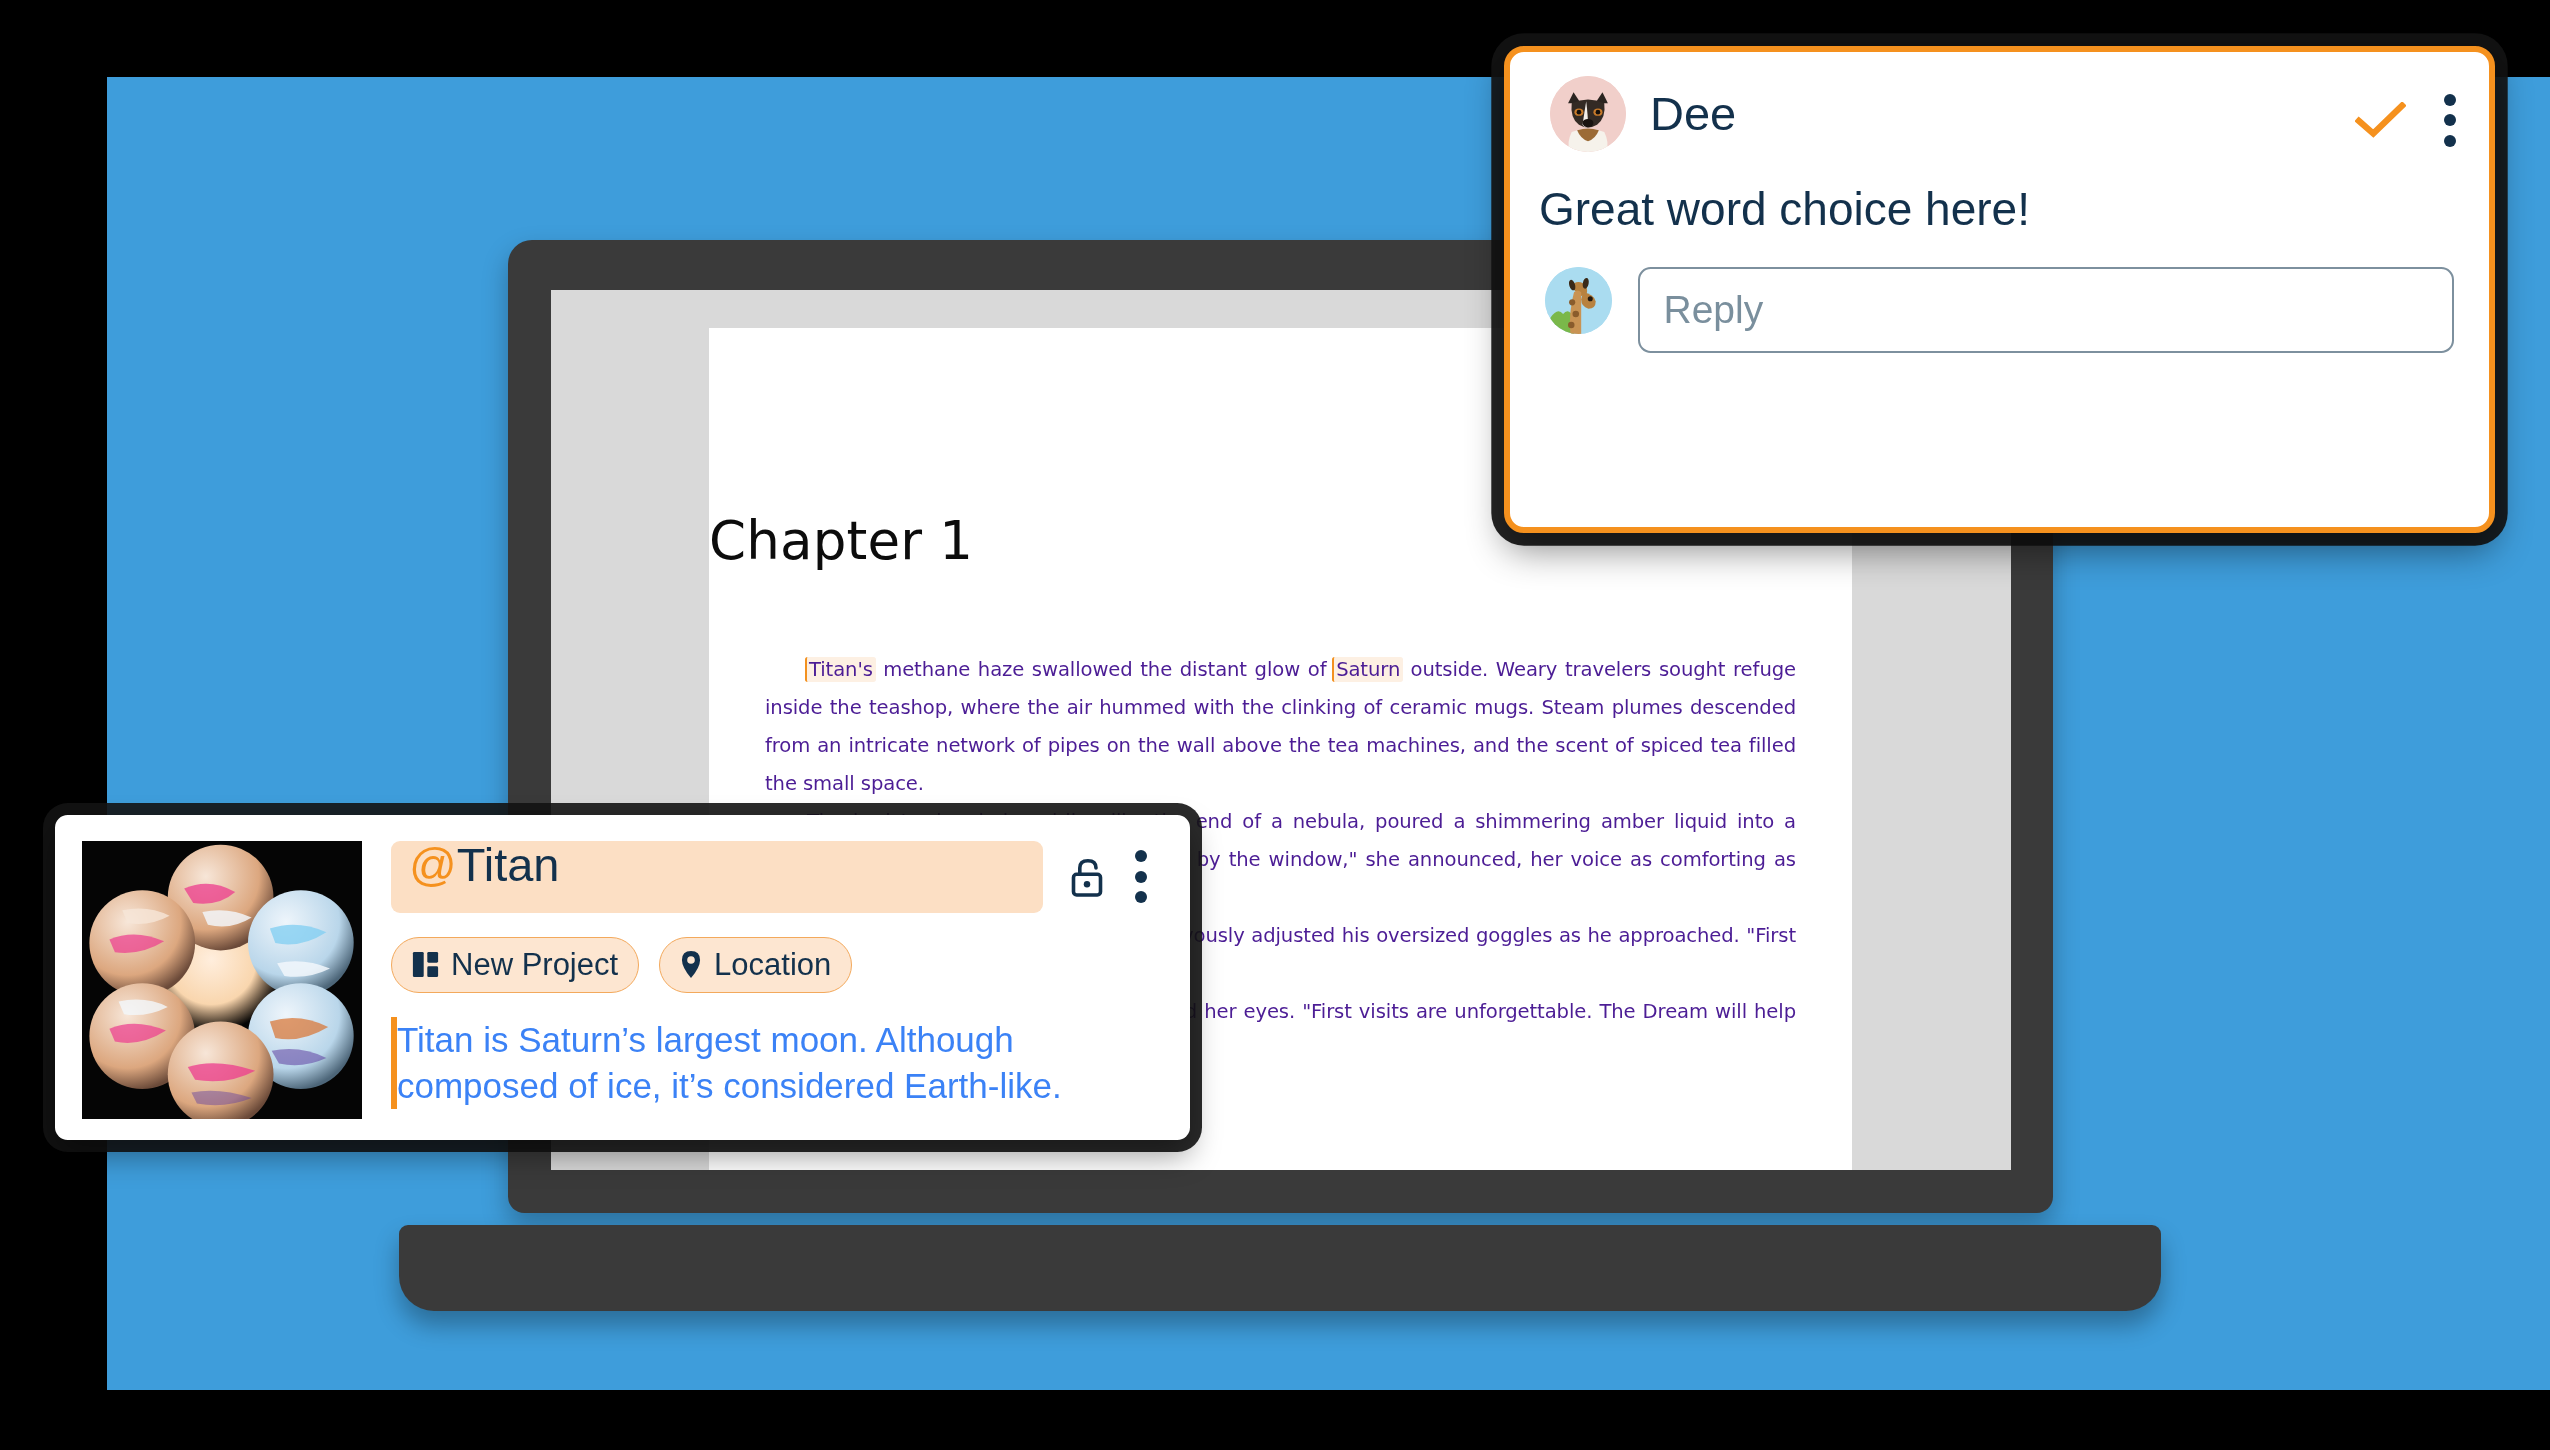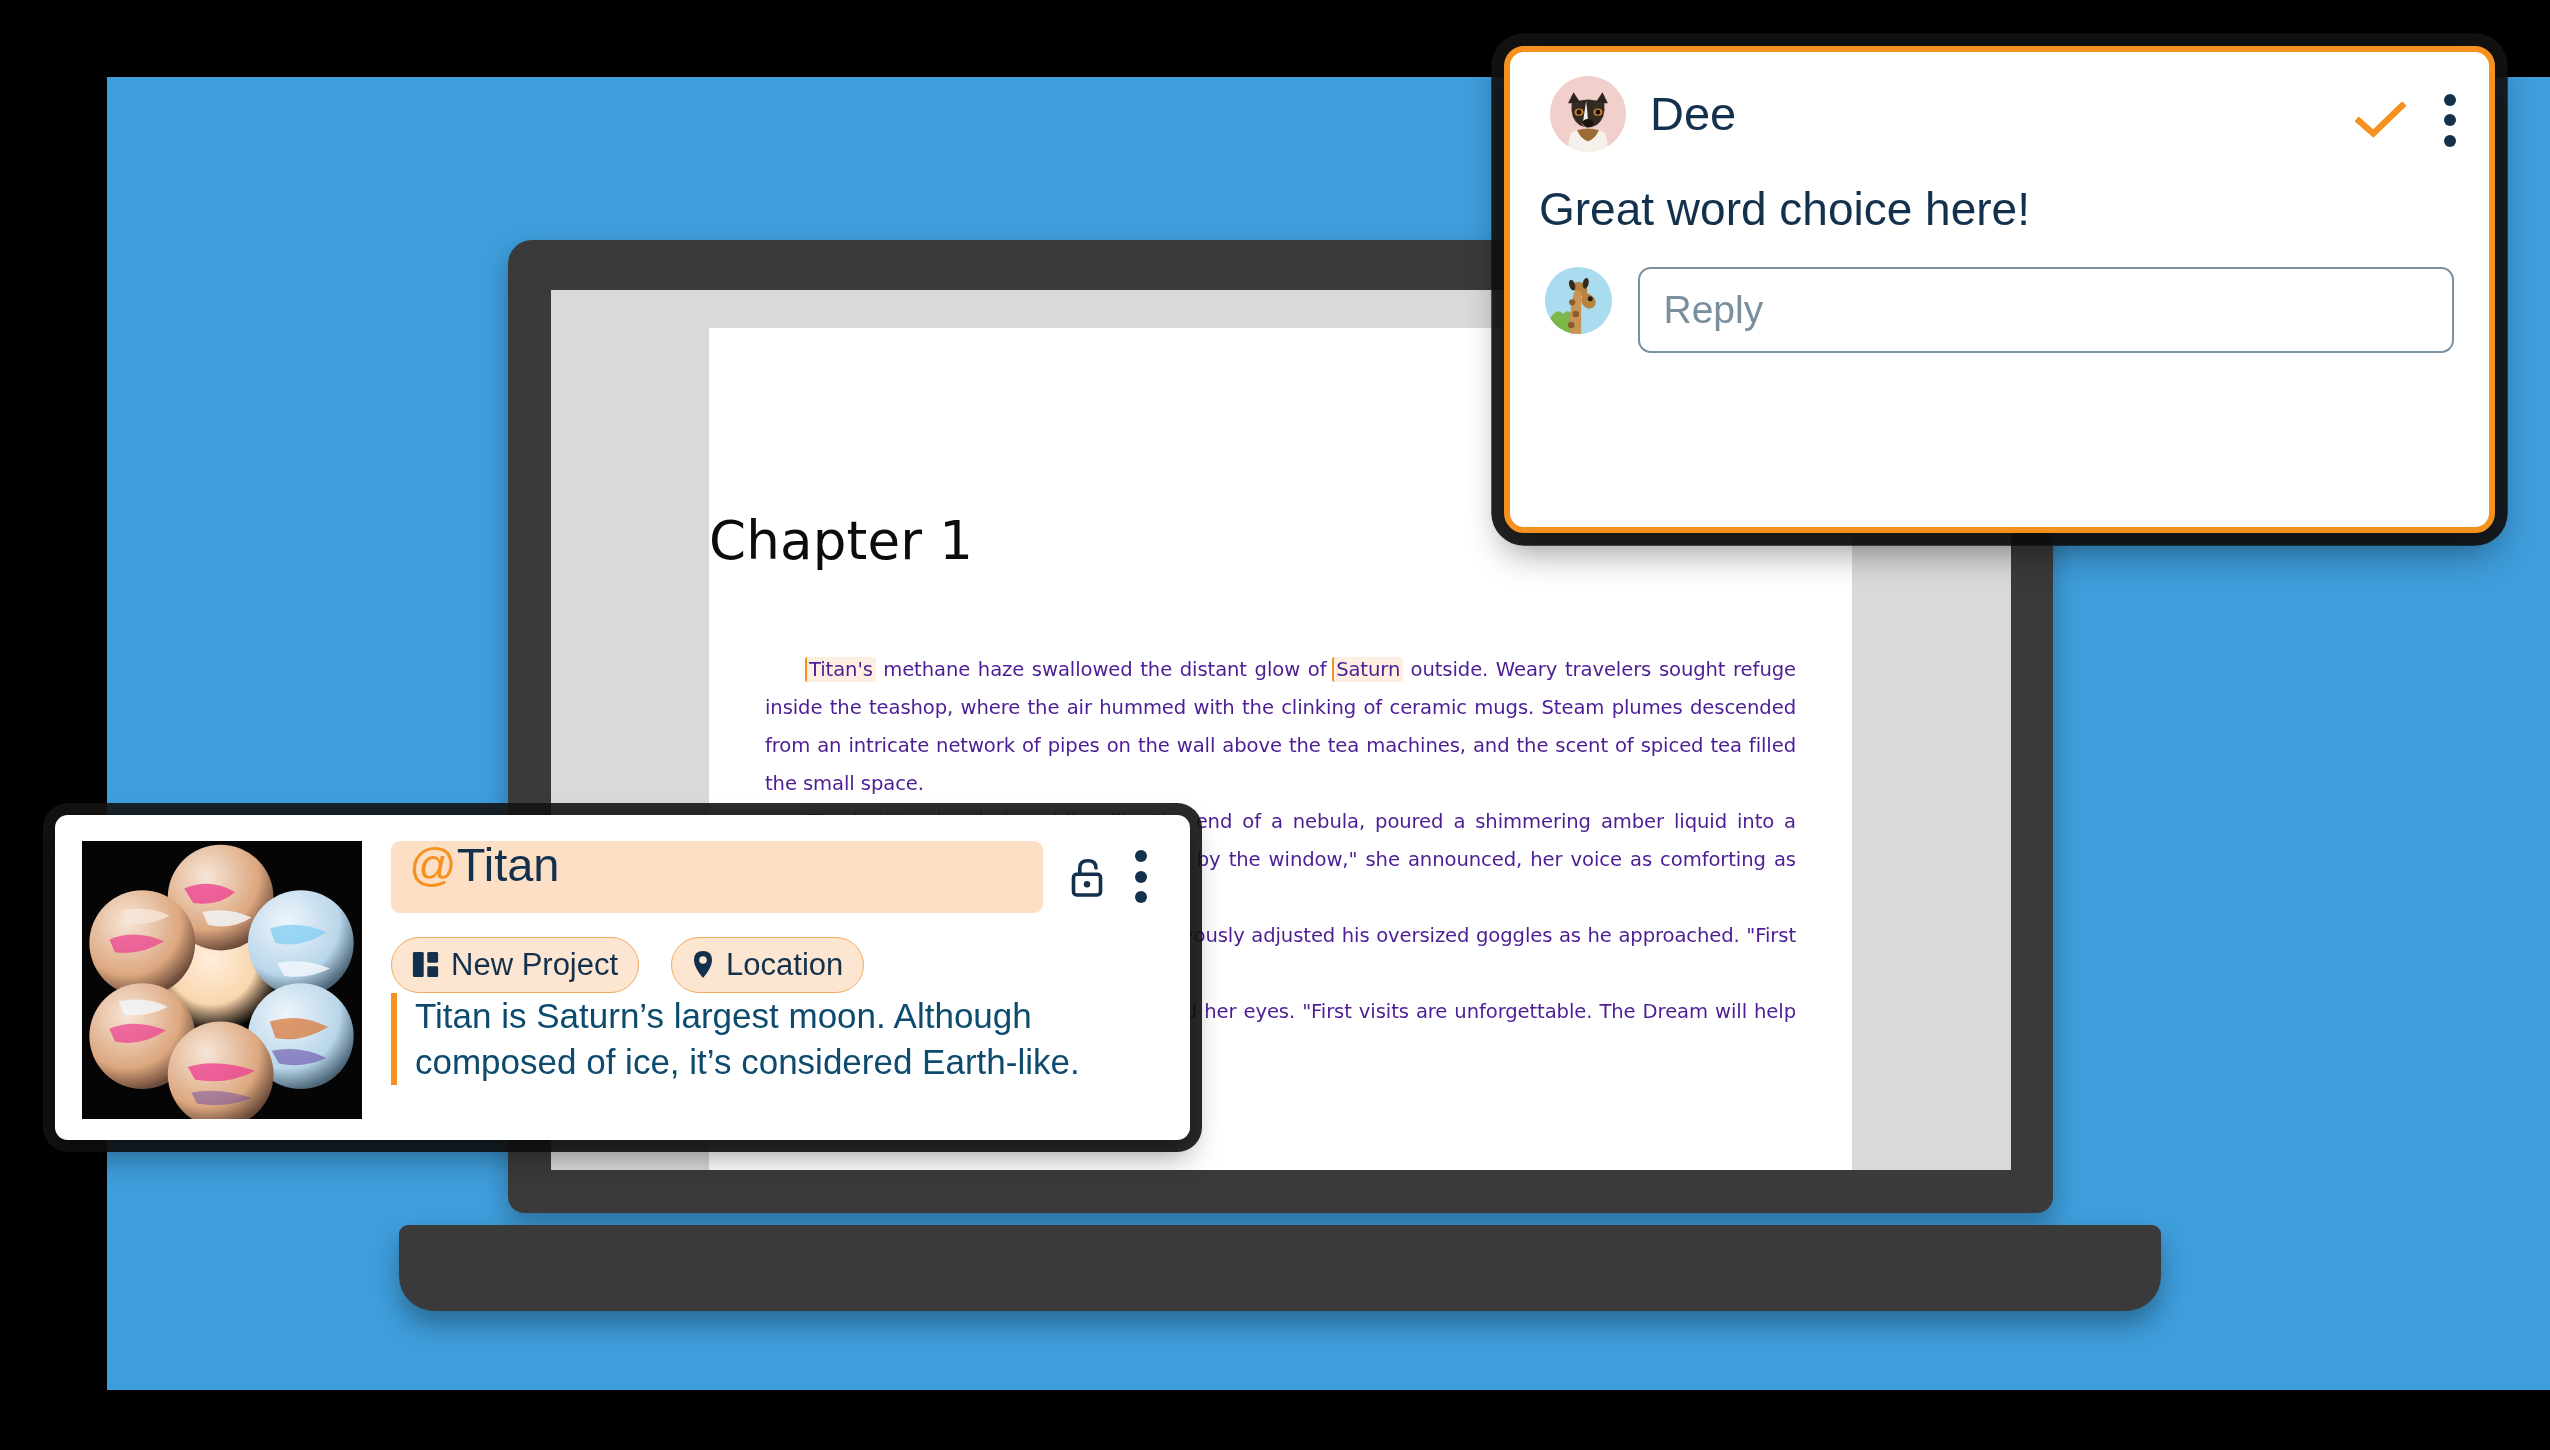--- a/index.html
+++ b/index.html
@@ -134,36 +134,36 @@
     height: 72px;
     display: flex;
     align-items: flex-start;
     padding: 0 18px;
     width: 652px;
   }
   .mention-row { display: flex; align-items: center; }
   .mention-text { font-size: 47px; color: #13314c; line-height: 1; }
   .mention-at { color: #f5911e; }
   .titan-icons { display: flex; align-items: center; gap: 27px; margin-left: 25.5px; }
-  .chips { display: flex; gap: 32px; margin-top: 24px; text-align: right; }
+  .chips { display: flex; gap: 20px; margin-top: 24px; text-align: right; }
   .chip {
     display: flex; align-items: center; gap: 12px;
     background: #fde6d1;
     border: 1.8px solid #f3a95c;
     border-radius: 36px;
     padding: 9px 20px;
     font-size: 31px;
     color: #13314c;
   }
   .titan-quote {
+    margin-top: 24px;
     border-left: 6.4px solid #f5911e;
-    padding-left: 18px;
     font-size: 35px;
     line-height: 1.32;
-    color: #0c4a6e;
+    color: #3b82f6;
     max-width: 719px;
   }
 
   
   .ico { display: inline-block; line-height: 0; }
 </style>
 </head>
 <body>
 
 <div id="stage">

